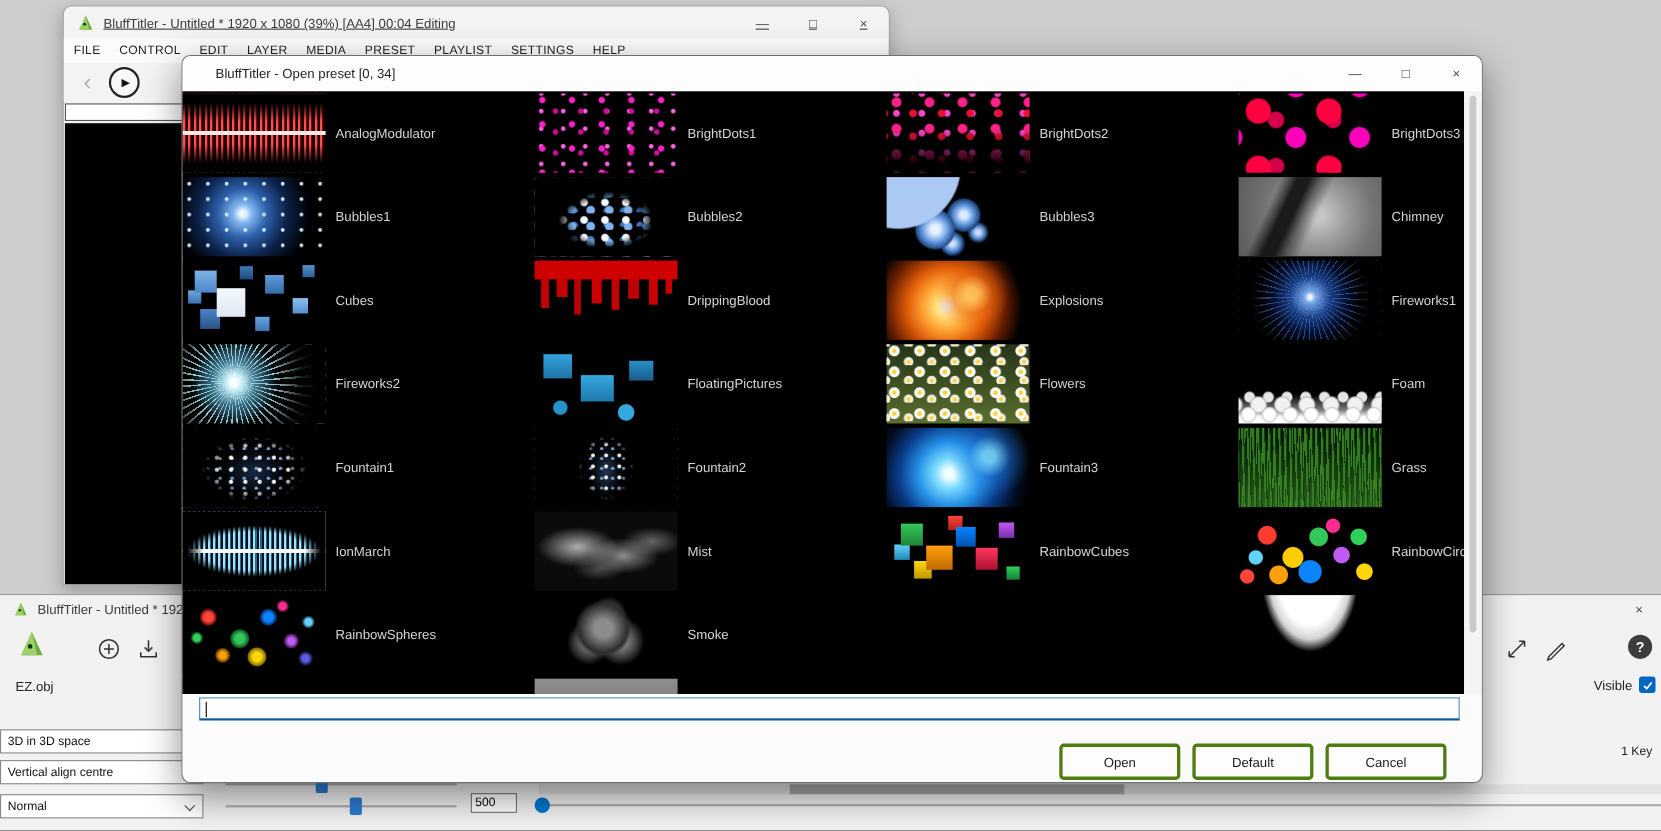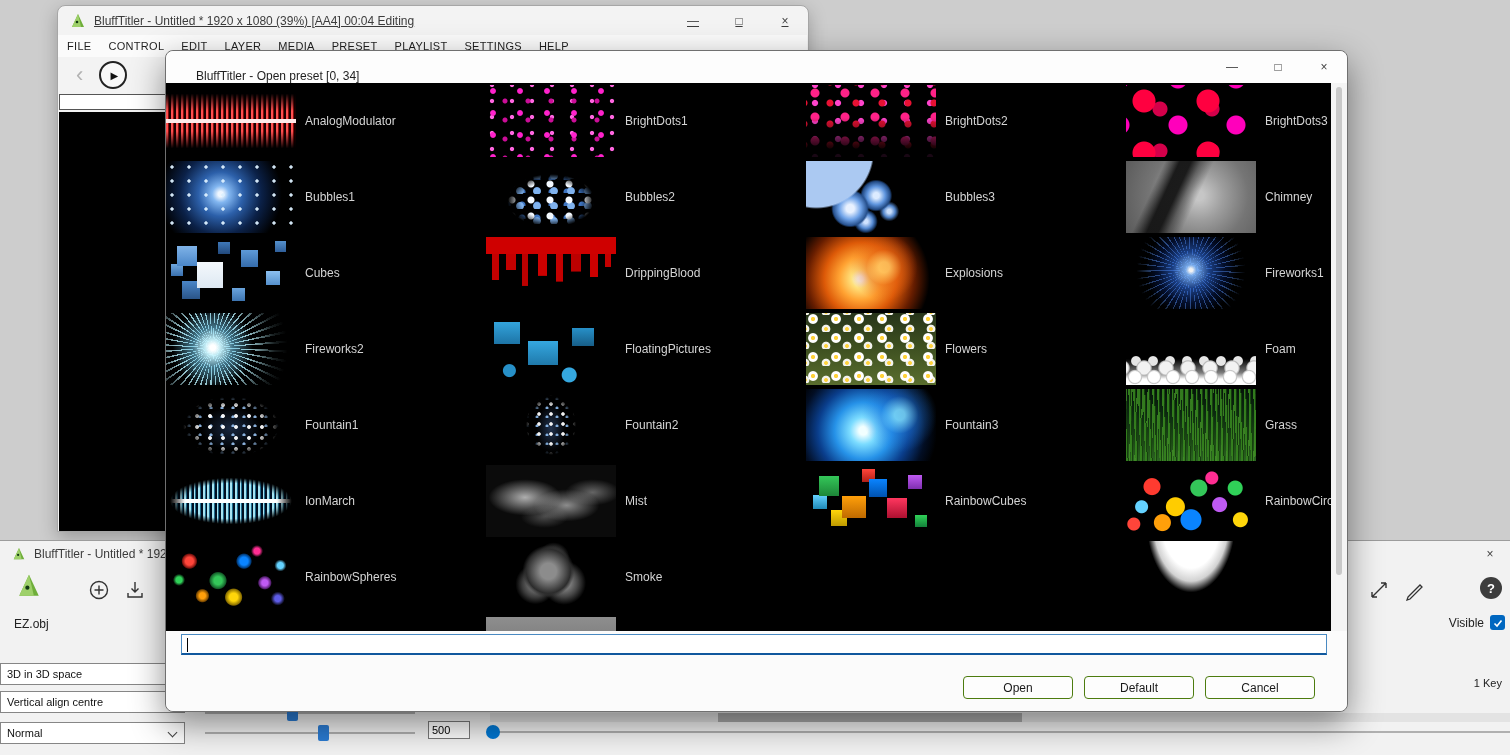--- a/index.html
+++ b/index.html
@@ -50,35 +50,35 @@
   .trackB{position:absolute;left:205px;top:191px;width:210px;height:2px;background:#b0b0b0;}
   .handleB{position:absolute;left:318px;top:184px;width:11px;height:16px;background:#2b7cd4;border-radius:2px;}
   .val-box{position:absolute;left:428px;top:180px;width:34px;height:16px;border:1px solid #7a7a7a;background:#fff;font-size:11px;
            padding:0 3px;font-family:inherit;}
   .time-track{position:absolute;left:496px;top:190px;width:1014px;height:2px;background:#b0b0b0;}
   .time-dot{position:absolute;left:486px;top:184px;width:14px;height:14px;border-radius:50%;background:#0078d4;}
 
   
   #dialog{left:165px;top:50px;width:1183px;height:662px;background:#fbfbfb;border:1px solid #707070;border-radius:8px;
           box-shadow:0 12px 34px rgba(0,0,0,.45);}
-  .titlebar3{height:32px;display:flex;align-items:flex-end;font-size:12px;color:#1f1f1f;padding-left:30px;background:#fdfdfd;
+  .titlebar3{height:32px;display:flex;align-items:center;font-size:12px;color:#1f1f1f;padding-left:30px;background:#fdfdfd;
              border-radius:8px 8px 0 0;}
   .titlebar3 .win-btn{height:32px;}
   .grid-wrap{position:absolute;left:0;top:32px;width:1165px;height:548px;background:#000;overflow:hidden;}
   .grid{display:grid;grid-template-columns:320px 320px 320px 1fr;grid-auto-rows:76px;}
   .cell{display:flex;align-items:center;height:76px;}
   .thumb{width:130px;height:72px;flex:none;}
   .plabel{margin-left:9px;font-size:12px;color:#d4d4d4;white-space:nowrap;}
   .vscroll{position:absolute;right:0;top:32px;width:16px;height:548px;background:#f4f4f4;}
   .vthumb{position:absolute;left:5px;top:4px;width:6px;height:488px;background:#c9c9c9;border-radius:3px;}
   .bottombar{position:absolute;left:0;top:580px;width:100%;height:80px;background:#fbfbfb;border-radius:0 0 8px 8px;}
   .search{position:absolute;left:15px;top:3px;width:1134px;height:18px;border:1px solid #4a8ac2;border-bottom:2px solid #10589e;
           background:#fff;font-size:12px;padding:0 5px;font-family:inherit;outline:none;}
   .caret{position:absolute;left:21px;top:7px;width:1px;height:14px;background:#000;}
-  .dlg-btn{position:absolute;top:45px;width:110px;height:23px;background:#fdfdfd;border:1px solid #4d7c0f;border-radius:4px;
+  .dlg-btn{position:absolute;top:45px;width:110px;height:33px;background:#fdfdfd;border:3px solid #4d7c0f;border-radius:4px;
            font-size:12px;color:#1a1a1a;font-family:inherit;display:flex;align-items:center;justify-content:center;}
   #btn-open{left:797px;} #btn-default{left:918px;} #btn-cancel{left:1039px;}
 
   
   .t-analog{background:linear-gradient(180deg,#000 0 12%,rgba(0,0,0,0) 36% 64%,#000 88% 100%),
     linear-gradient(180deg,rgba(0,0,0,0) 47%,#ffe8e8 47% 53%,rgba(0,0,0,0) 53%),
     repeating-linear-gradient(90deg,#ff5050 0 2px,#8a0a0a 2px 3px,#1a0000 3px 5px);}
   .t-bdots1{background:radial-gradient(circle at 7px 6px,#ff22cc 0 2.4px,rgba(0,0,0,0) 3.4px) 0 0/27px 22px,
     radial-gradient(circle at 14px 13px,#cc0e99 0 2px,rgba(0,0,0,0) 3px) 5px 3px/23px 19px,
     radial-gradient(circle at 4px 10px,#ff66e0 0 1.6px,rgba(0,0,0,0) 2.6px) 2px 6px/20px 16px,#000;}

